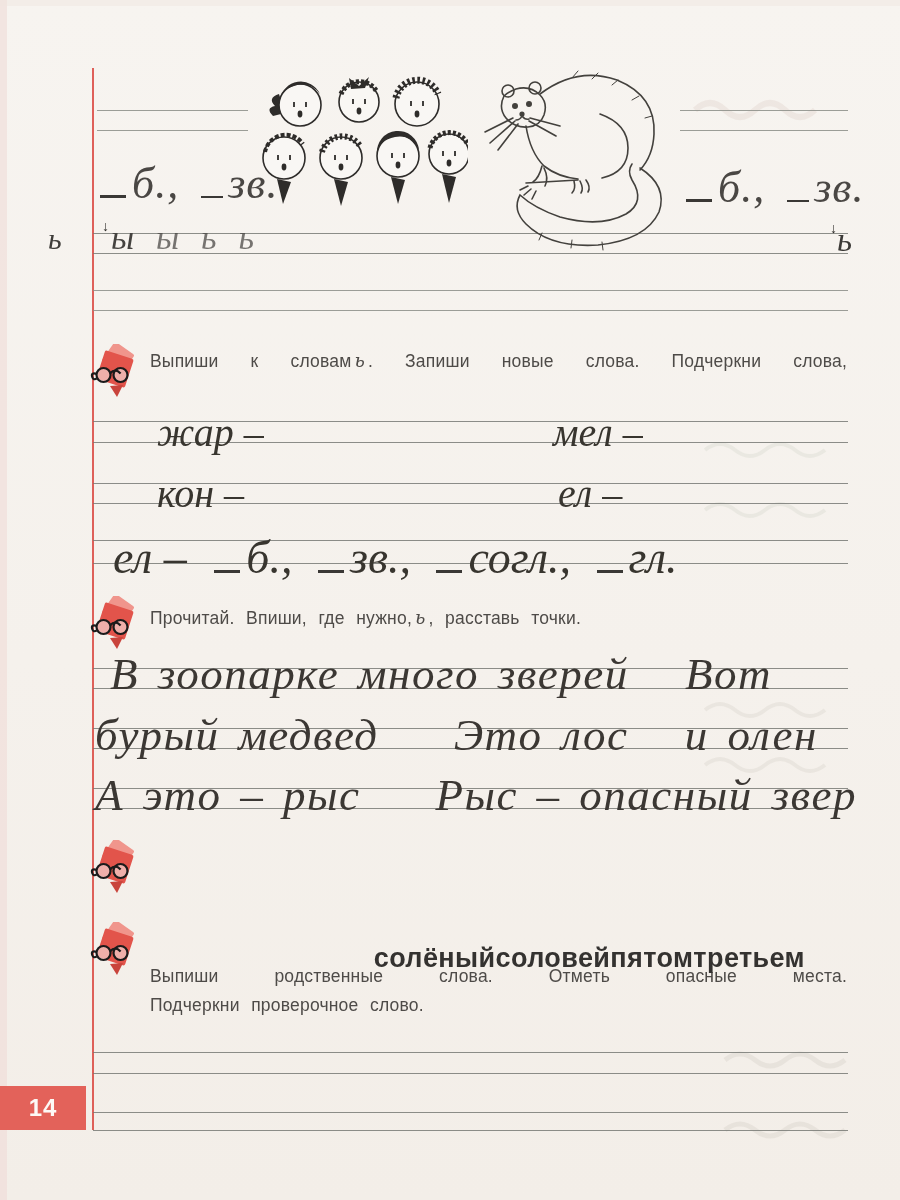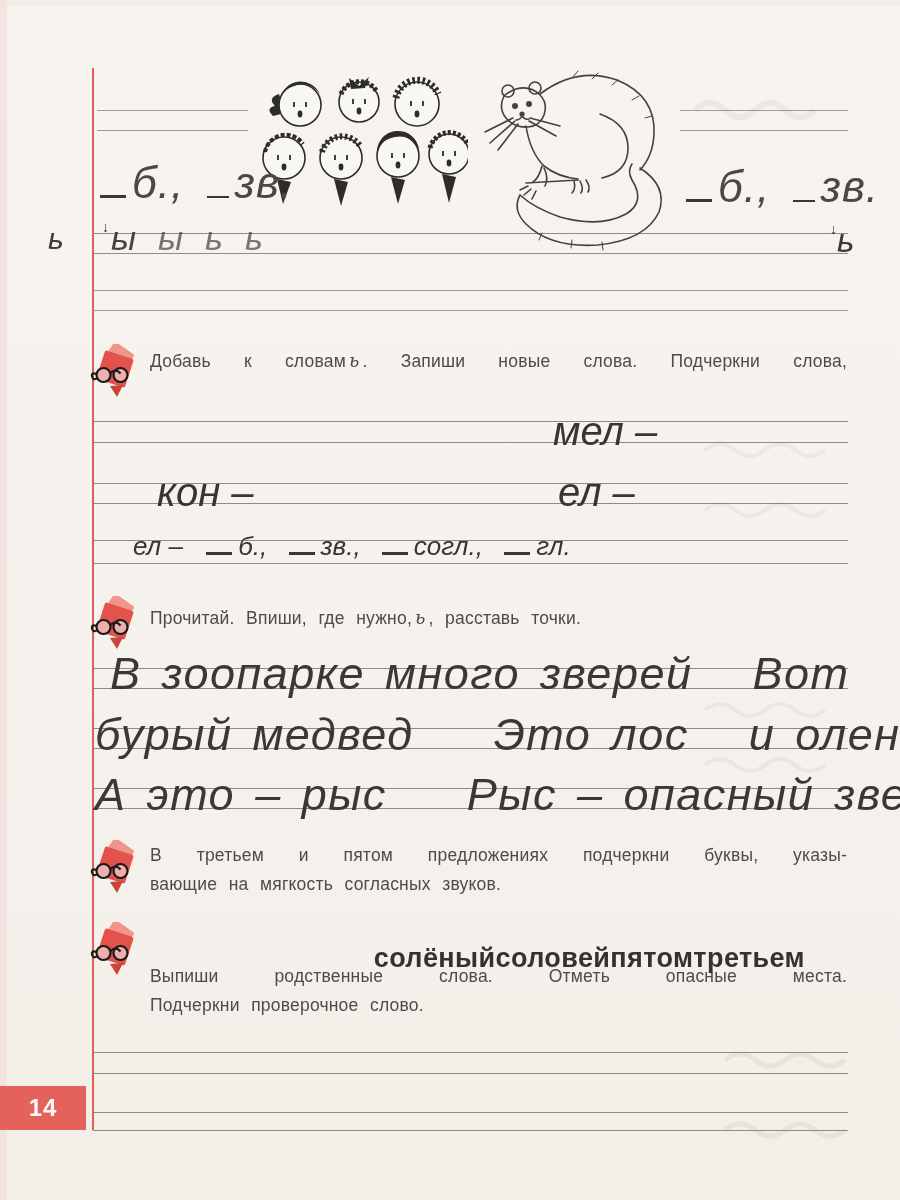--- a/index.html
+++ b/index.html
@@ -7,42 +7,42 @@
         background:linear-gradient(180deg,#f7f4f0 0%,#f5f1ec 55%,#f3eee8 100%);
         font-family:"Liberation Sans",sans-serif;}
   .edge-left{position:absolute;left:0;top:0;width:7px;height:1200px;background:#efd9d5;opacity:.55;}
   .edge-top{position:absolute;left:0;top:0;width:900px;height:6px;background:#efe6e0;opacity:.5;}
 
   .margin-line{position:absolute;left:92px;top:68px;width:2px;height:1062px;background:#db5049;opacity:.9;}
 
   .rl{position:absolute;height:1px;background:#8b8d87;opacity:.85;}
   .rl.dark{background:#787a75;}
 
-  .cursive{font-family:Liberation Sans, sans-serif;font-style:italic;}
+  .cursive{font-family:Liberation Serif, serif;font-style:italic;}
   .print{font-family:"Liberation Sans",sans-serif;}
 
   .trace{position:absolute;font-size:44px;color:#4a4744;letter-spacing:1px;white-space:nowrap;}
   .dash{display:inline-block;width:26px;height:3px;background:#3a3835;margin:0 6px 0 0;}
   .dash.small{width:22px;height:2.5px;margin:0 5px 0 10px;}
 
   .margin-letter{position:absolute;left:48px;top:222px;font-size:30px;color:#3f3d3a;}
   .practice{position:absolute;left:102px;top:219px;font-size:34px;color:#454340;white-space:nowrap;}
   .practice .arr,.rletter .arr{font-size:14px;font-style:normal;vertical-align:18px;color:#2f2d2a;}
   .practice .faded{opacity:.72;margin-left:22px;}
   .practice .first{margin-left:2px;}
   .rletter{position:absolute;left:830px;top:221px;font-size:33px;color:#3b3936;}
 
   .task-icon{position:absolute;width:52px;height:56px;}
   .task-text{position:absolute;left:150px;width:697px;font-size:17.5px;line-height:29px;
              color:#4e4b48;word-spacing:6.5px;letter-spacing:.2px;}
   .task-text .fill{text-align:justify;text-align-last:justify;}
   .inl-cursive{font-family:"DejaVu Serif",serif;font-style:italic;font-size:19px;padding:0 3px;}
 
   .exword{position:absolute;font-size:40px;color:#38352f;white-space:nowrap;}
-  .exrow3{position:absolute;font-size:26px;color:#38352f;white-space:nowrap;margin-left:20px;}
+  .exrow3{position:absolute;font-size:46px;color:#38352f;white-space:nowrap;}
 
   .dict{position:absolute;font-size:45px;color:#3b3733;letter-spacing:1.5px;word-spacing:6px;white-space:pre;}
 
   .word-bank{position:absolute;left:150px;top:943px;width:655px;display:flex;justify-content:flex-end;
              font-weight:bold;font-size:27px;color:#343230;letter-spacing:.4px;}
 
   .page-num{position:absolute;left:0;top:1086px;width:86px;height:44px;background:#e3625a;
             display:flex;align-items:center;justify-content:center;color:#fdf9f6;
             font-weight:bold;font-size:24px;letter-spacing:1px;}
 
@@ -193,23 +193,24 @@
     <rect x="10" y="10" width="30" height="30" rx="2" transform="rotate(18 25 25)" fill="#e2544b"></rect>
     <path d="M20,42 l7,11 l6,-12 z" fill="#c9443c"></path>
     <g stroke="#1b1b1b" stroke-width="2.2" fill="rgba(250,250,250,0.55)">
       <circle cx="13.5" cy="31" r="7"></circle>
         <circle cx="30.5" cy="31" r="7"></circle>
       <path d="M20,29.5 q5.2,-6 10.6,0" fill="none"></path>
       <path d="M6.8,30 q-6,-2 -4.6,3 q1,3.4 4.6,1.6" fill="none"></path>
     </g>
   </svg>
   <div class="task-text print" style="top:346px;">
-    <div class="fill"><span>Добавь к словам</span><span class="inl-cursive">ь</span><span>. Запиши новые слова. Подчеркни слова,</span></div>
-  </div>
-
+    <div class="fill"><span>Выпиши к словам</span><span class="inl-cursive">ь</span><span>. Запиши новые слова. Подчеркни слова,</span></div>
+  </div>
+
+  <div class="exword cursive" style="left:157px;top:409px;">жар –</div>
   <div class="exword cursive" style="left:157px;top:470px;">кон –</div>
   <div class="exword cursive" style="left:553px;top:409px;">мел –</div>
   <div class="exword cursive" style="left:558px;top:470px;">ел –</div>
   <div class="exrow3 cursive" style="left:113px;top:531px;">
     <span>ел –</span>
     <span class="dash" style="margin-left:16px;"></span><span>б.,</span>
     <span class="dash" style="margin-left:14px;"></span><span>зв.,</span>
     <span class="dash" style="margin-left:14px;"></span><span>согл.,</span>
     <span class="dash" style="margin-left:14px;"></span><span>гл.</span>
   </div>
@@ -237,24 +238,20 @@
     <rect x="16" y="2" width="24" height="24" rx="2" transform="rotate(35 28 14)" fill="#f0958c"></rect>
     <rect x="10" y="10" width="30" height="30" rx="2" transform="rotate(18 25 25)" fill="#e2544b"></rect>
     <path d="M20,42 l7,11 l6,-12 z" fill="#c9443c"></path>
     <g stroke="#1b1b1b" stroke-width="2.2" fill="rgba(250,250,250,0.55)">
       <circle cx="13.5" cy="31" r="7"></circle>
         <circle cx="30.5" cy="31" r="7"></circle>
       <path d="M20,29.5 q5.2,-6 10.6,0" fill="none"></path>
       <path d="M6.8,30 q-6,-2 -4.6,3 q1,3.4 4.6,1.6" fill="none"></path>
     </g>
   </svg>
-  <div class="task-text print" style="top:841px;">
-    <div class="fill">В третьем и пятом предложениях подчеркни буквы, указы-</div>
-    <div>вающие на мягкость согласных звуков.</div>
-  </div>
 
   <svg class="task-icon" style="left:90px;top:922px;" viewBox="0 0 52 56">
     <rect x="16" y="2" width="24" height="24" rx="2" transform="rotate(35 28 14)" fill="#f0958c"></rect>
     <rect x="10" y="10" width="30" height="30" rx="2" transform="rotate(18 25 25)" fill="#e2544b"></rect>
     <path d="M20,42 l7,11 l6,-12 z" fill="#c9443c"></path>
     <g stroke="#1b1b1b" stroke-width="2.2" fill="rgba(250,250,250,0.55)">
       <circle cx="13.5" cy="31" r="7"></circle>
         <circle cx="30.5" cy="31" r="7"></circle>
       <path d="M20,29.5 q5.2,-6 10.6,0" fill="none"></path>
       <path d="M6.8,30 q-6,-2 -4.6,3 q1,3.4 4.6,1.6" fill="none"></path>

